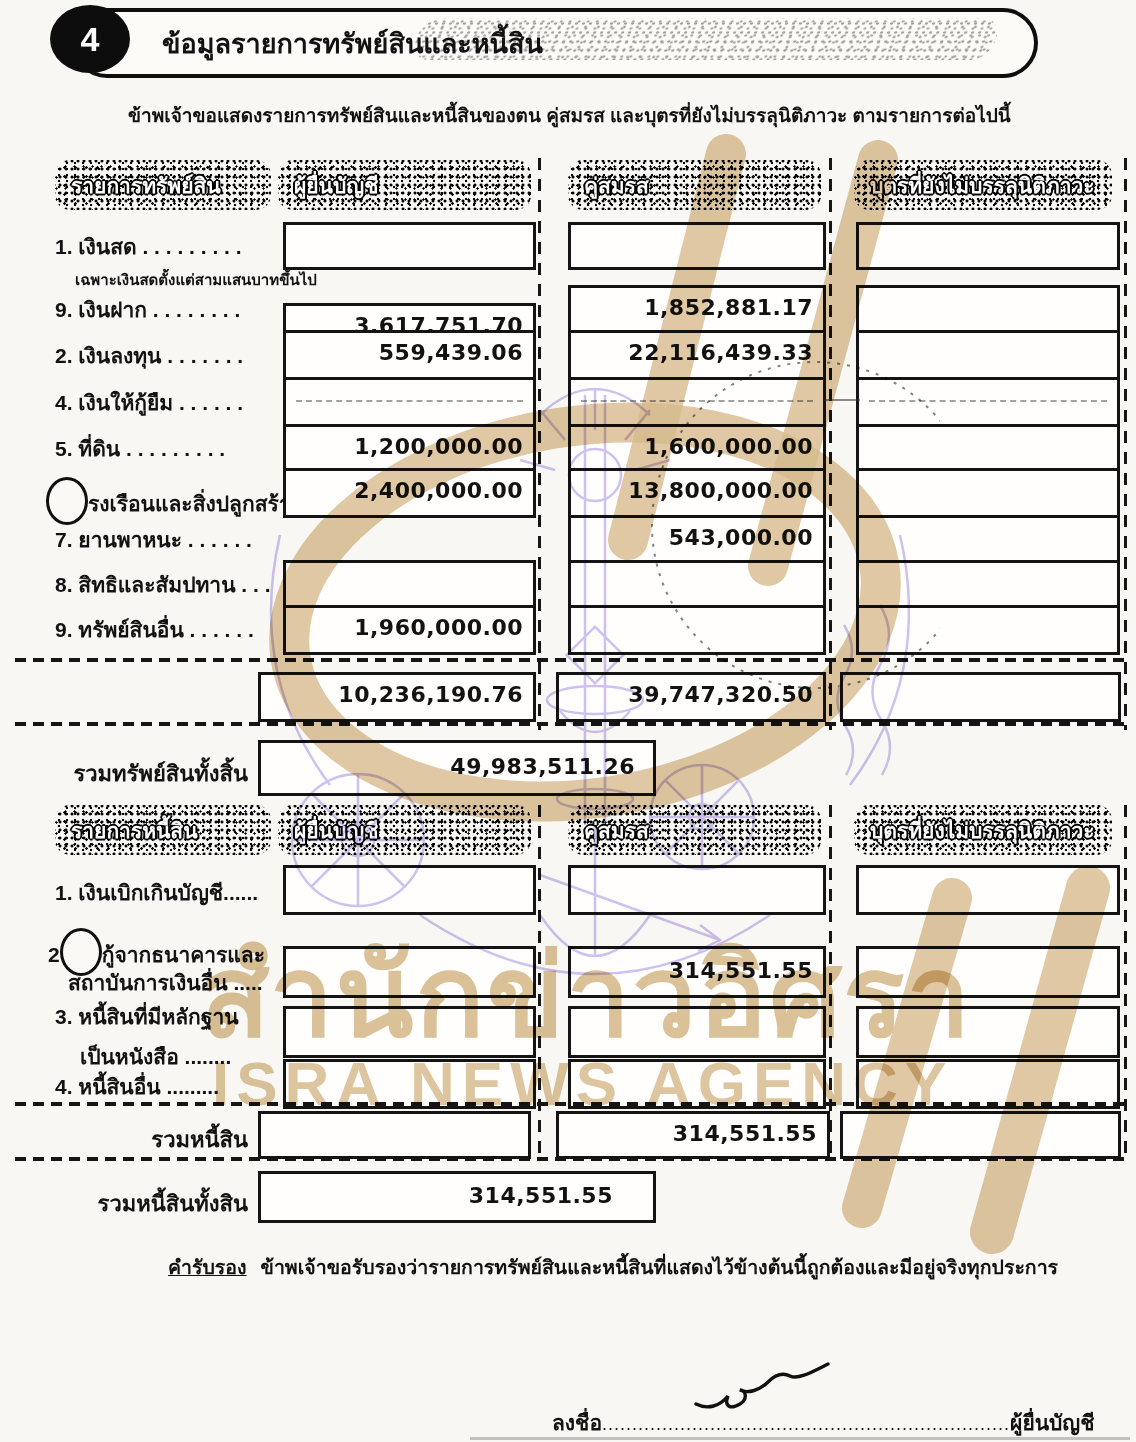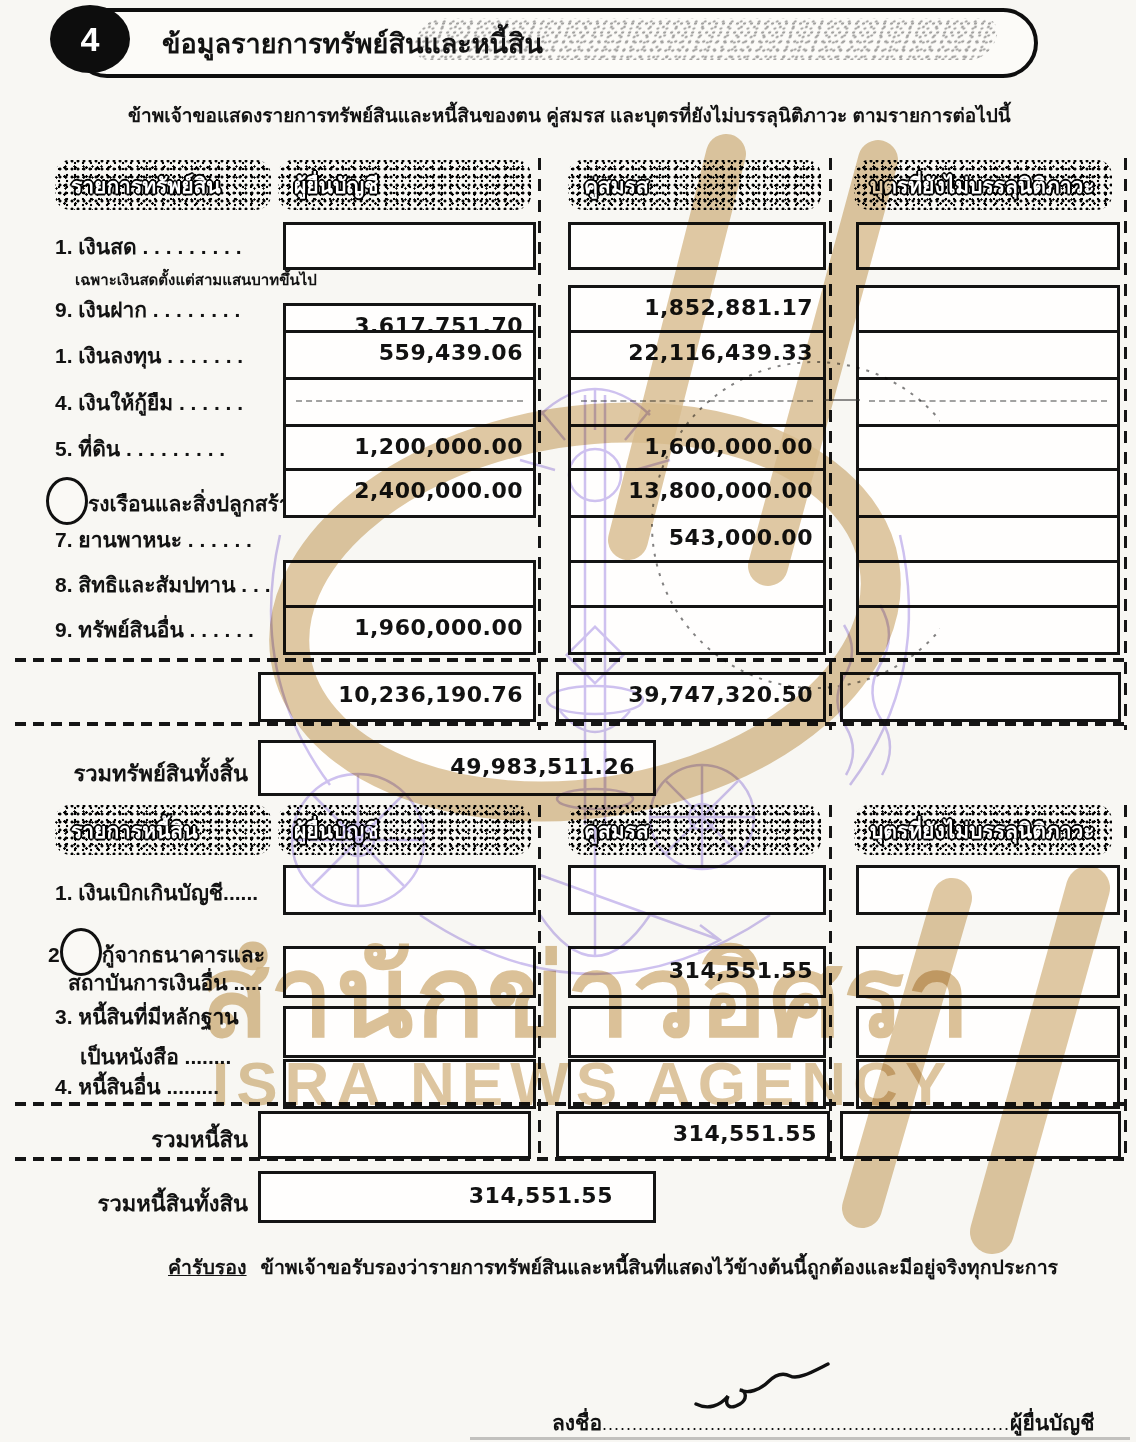--- a/index.html
+++ b/index.html
@@ -114,21 +114,21 @@
   <div class="box c2" style="top:285px;margin-top:18px;">
       <span class="val">3,617,751.70</span>
     </div>
   <div class="box c3" style="top:285px;">
       <span class="val">1,852,881.17</span>
     </div>
   <div class="box c4" style="top:285px;">
       <span class="val"></span>
     </div>
 
-  <div class="lbl" style="top:339px;">1. เงินลงทุน  . . . . . . .</div>
+  <div class="lbl" style="top:339px;">2. เงินลงทุน  . . . . . . .</div>
   <div class="box c2" style="top:330px;height:44px;">
       <span class="val">559,439.06</span>
     </div>
   <div class="box c3" style="top:330px;height:44px;">
       <span class="val">22,116,439.33</span>
     </div>
   <div class="box c4" style="top:330px;height:44px;">
       <span class="val"></span>
     </div>
 

